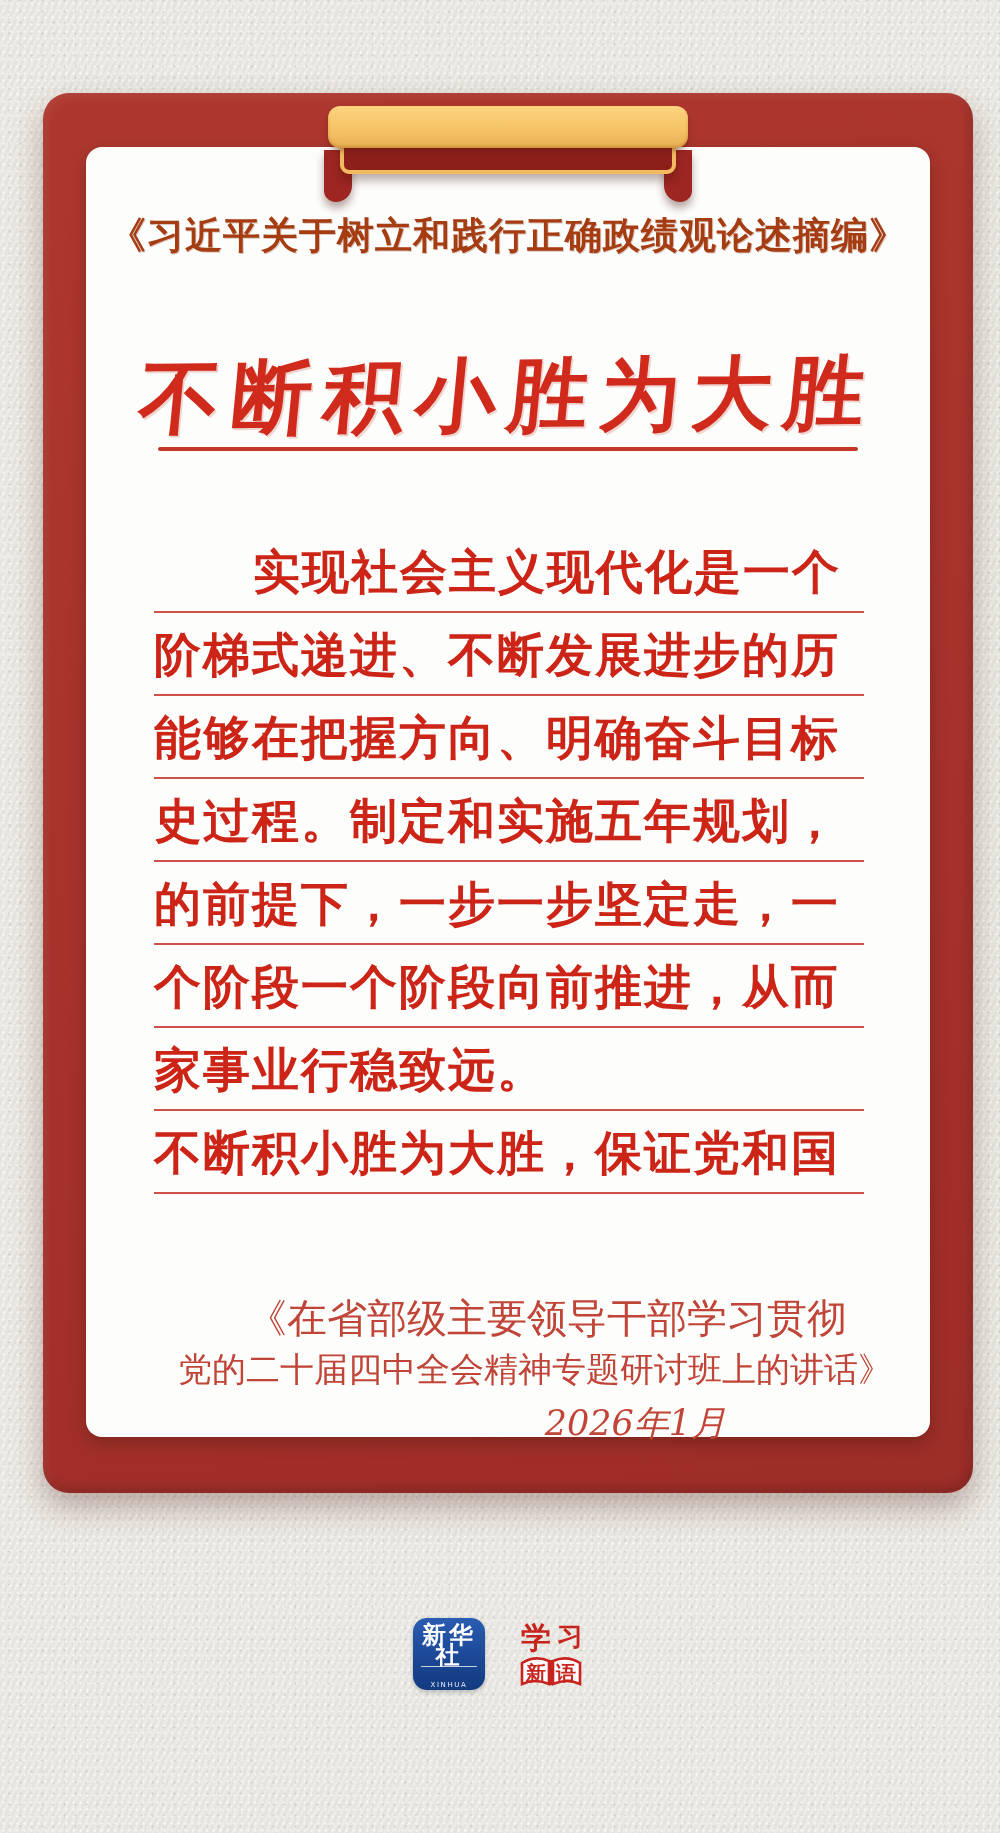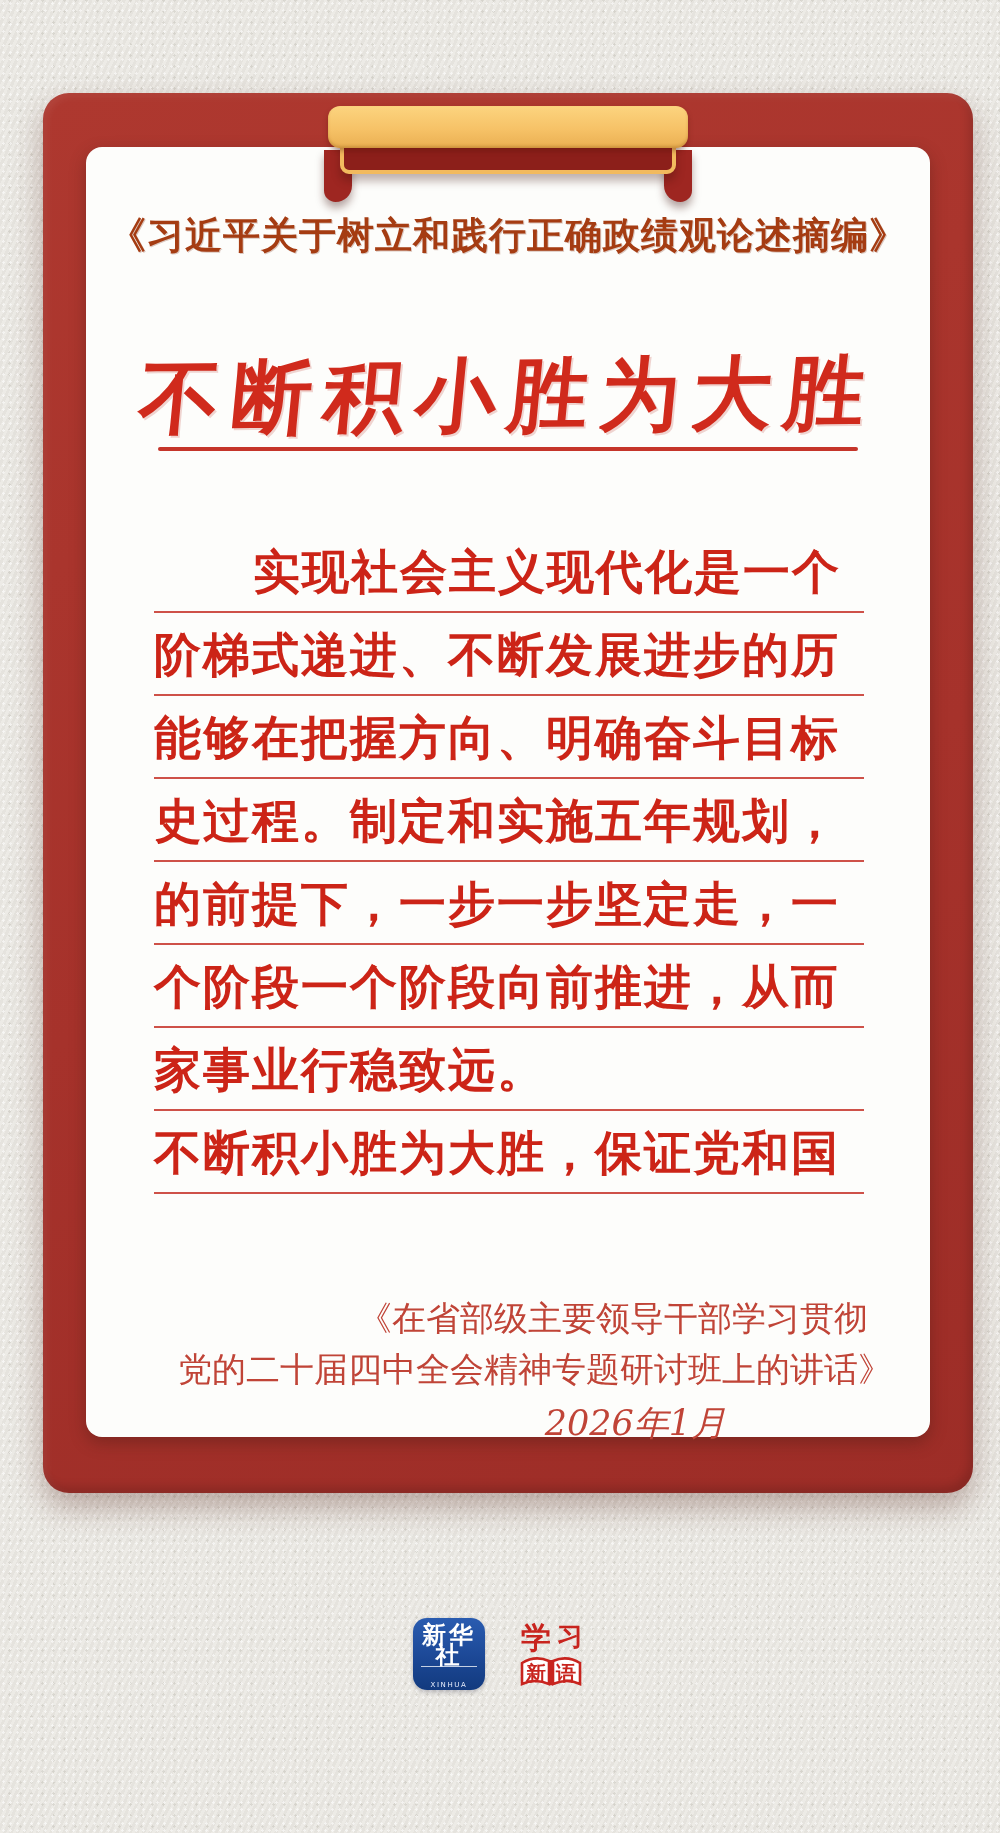--- a/index.html
+++ b/index.html
@@ -72,21 +72,21 @@
     height:83px; border-bottom:2px solid rgba(198,50,40,.85);
     display:flex; align-items:flex-end; padding-bottom:7px;
     font-size:47px; font-weight:700; color:#cc2417; letter-spacing:2px;
     white-space:nowrap; overflow:visible;
   }
   .body-line .indent{ padding-left:99px; }
   .source{
     position:absolute; top:1146px; left:0; width:100%;
     font-family:"DejaVu Serif", serif; color:#c04437; font-weight:400;
   }
-  .src-line1{ text-align:right; padding-right:62px;  font-size:34px; line-height:50px; }
+  .src-line1{ text-align:right; padding-right:83px;  font-size:40px; line-height:50px; }
   .src-line2{ text-align:right; padding-right:38px;  font-size:34px; line-height:52px; }
   .src-date { text-align:right; padding-right:204px; font-size:35px; line-height:56px; font-style:italic; }
   
   .logos{
     position:absolute; left:0; top:1618px; width:100%;
     display:flex; justify-content:center; align-items:flex-start; gap:30px;
   }
   .logo-xinhua{
     width:72px; height:72px; border-radius:14px;
     background:linear-gradient(180deg,#2a5cb0 0%, #1c4896 55%, #123a7e 100%);

